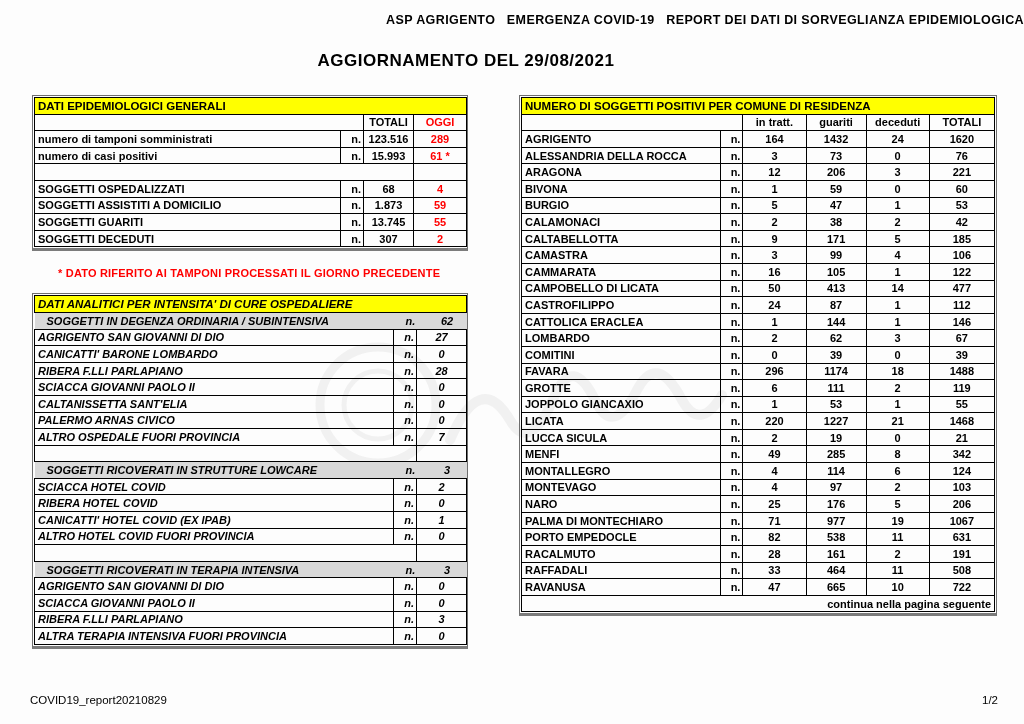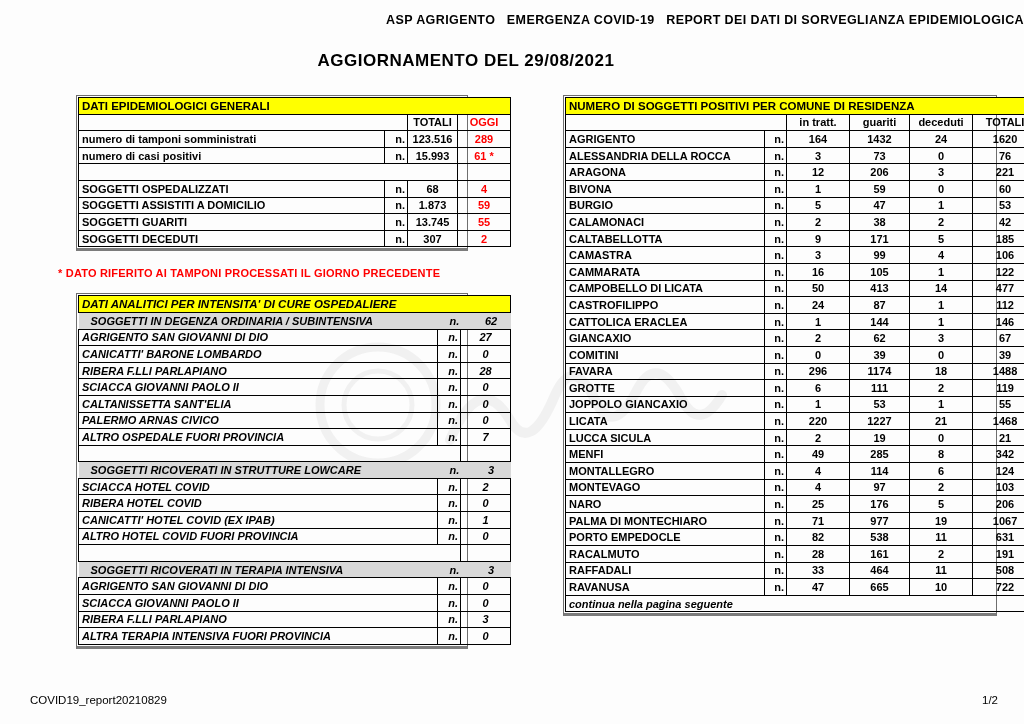--- a/index.html
+++ b/index.html
@@ -34,38 +34,37 @@
     top:95px; left:32px; right:27px;
     display:flex;
     justify-content:space-between;
   }
   .left-col { width:436px; }
   .right-col { width:478px; }
   .tbl-frame {
     border:1px solid #6e6e6e;
     border-bottom:3px solid #7c7c7c;
     padding:1px;
-    margin-left:44px;
   }
   table { border-collapse:collapse; table-layout:fixed; width:100%; }
   td {
     border:1px solid #000;
     height:16.6px;
     font-size:11px;
     font-weight:bold;
     padding:0 3px;
     white-space:nowrap;
     overflow:hidden;
   }
   td.ttl { background:var(--yellow,#FFFF00); font-size:11.5px; }
   td.num { text-align:center; padding:0 1px; }
   td.ncol { text-align:right; padding:0 2px; }
   .red { color:var(--red,#FF0000); }
   tr.sub td { background:var(--gray,#D9D9D9); border-left:none; border-right:none;padding-left:12px; }
-  td.cont { text-align:left; font-style:italic; }
+  td.cont { text-align:right; }
   .footnote {
     color:var(--red,#FF0000);
     font-weight:bold;
     font-size:11px;
     text-align:left;
     margin-top:16px;
     padding-left:26px;
     letter-spacing:0.2px;
     white-space:nowrap;
   }
@@ -386,21 +385,21 @@
             </tr>
             <tr>
               <td>CATTOLICA ERACLEA</td>
               <td class="ncol">n.</td>
               <td class="num">1</td>
               <td class="num">144</td>
               <td class="num">1</td>
               <td class="num">146</td>
             </tr>
             <tr>
-              <td>GIANCAXIO</td>
+              <td>LOMBARDO</td>
               <td class="ncol">n.</td>
               <td class="num">2</td>
               <td class="num">62</td>
               <td class="num">3</td>
               <td class="num">67</td>
             </tr>
             <tr>
               <td>COMITINI</td>
               <td class="ncol">n.</td>
               <td class="num">0</td>

